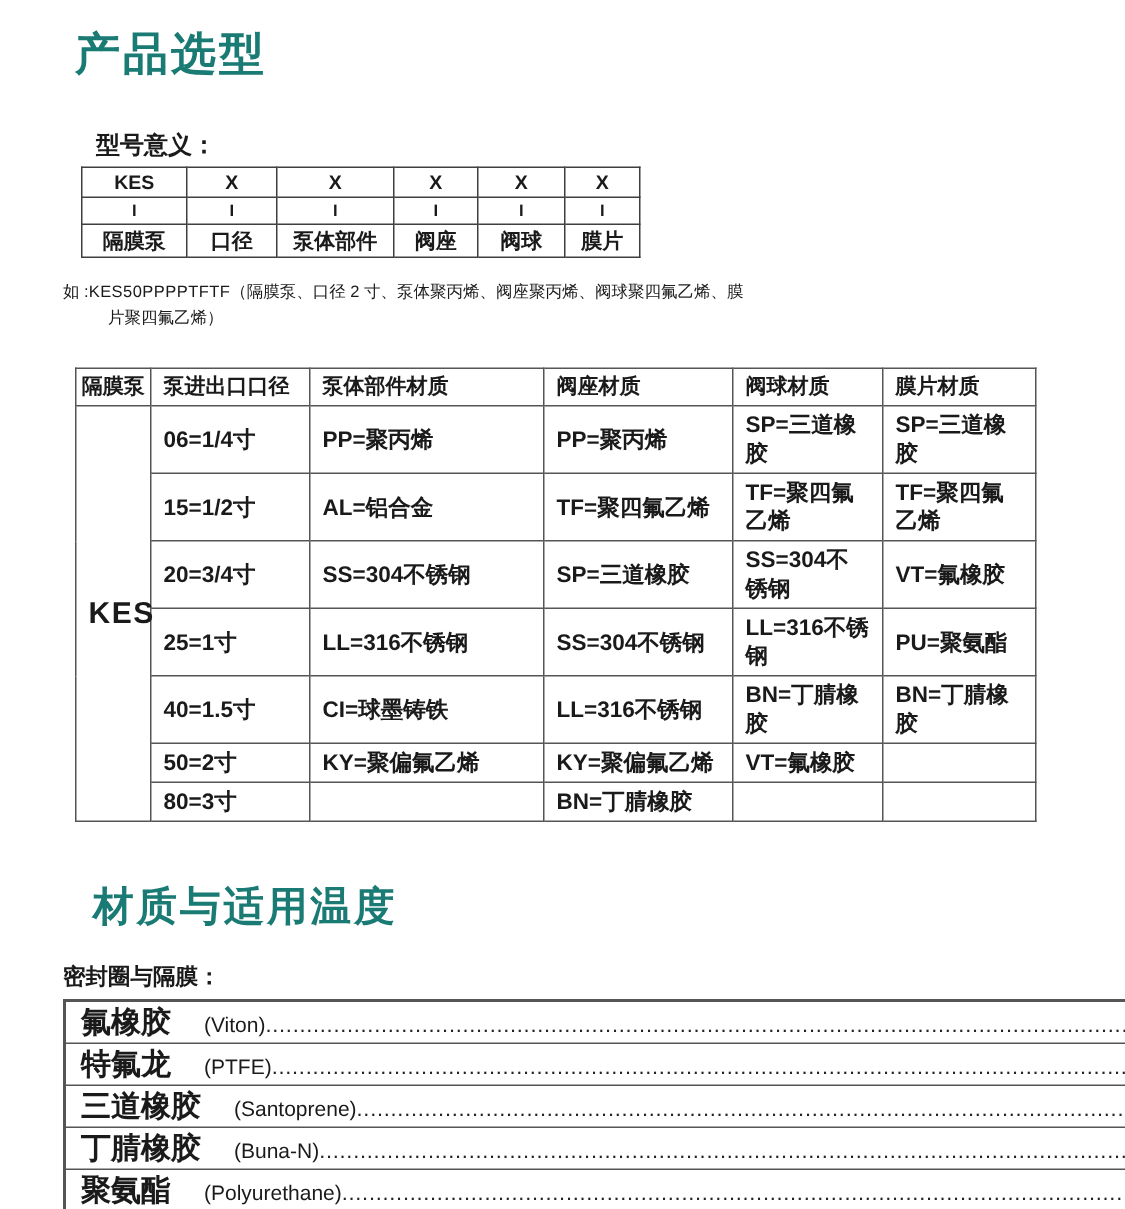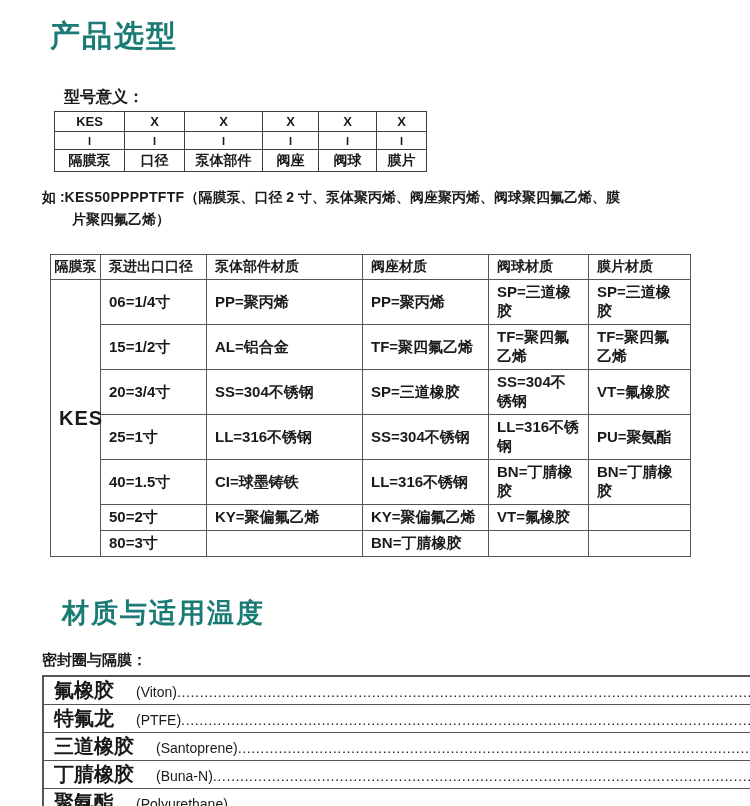--- a/index.html
+++ b/index.html
@@ -23,21 +23,21 @@
   
   .model-table { margin-left:6px; width:372px; table-layout:fixed; }
   .model-table td {
     border:1px solid #3f3f3f; text-align:center; padding:1px 0;
   }
   .model-table tr.r-code td { font-size:13px; font-weight:700; height:20px; }
   .model-table tr.r-bar  td { font-size:11px; font-weight:700; height:18px; }
   .model-table tr.r-part td { font-size:14px; font-weight:700; height:22px; }
 
   
-  .example { font-size:14px; font-weight:700; margin:15px 0 0 -6px; line-height:1.55; }
+  .example { font-size:11px; font-weight:400; margin:15px 0 0 -6px; line-height:1.55; }
   .example .code { letter-spacing:0.3px; }
   .example .line2 { padding-left:30px; }
 
   
   .sel-table { margin:24px 0 0 2px; width:640px; table-layout:fixed; }
   .sel-table th, .sel-table td {
     border:1px solid #555; font-size:15px; font-weight:600;
     padding:3px 8px; text-align:left; height:22px; vertical-align:middle;
   }
   .sel-table th { font-weight:700; font-size:14px; height:24px; }

